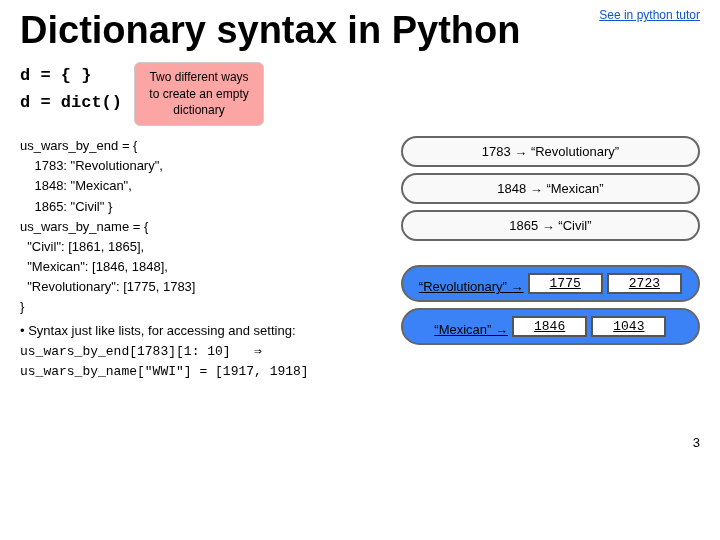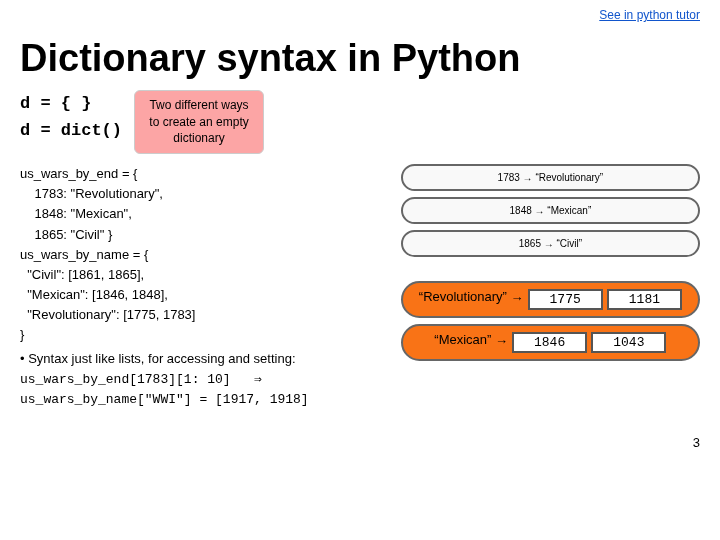--- a/index.html
+++ b/index.html
@@ -25,21 +25,20 @@
       right: 20px;
       font-size: 12px;
       color: #1155cc;
       text-decoration: underline;
     }
 
     .page-title {
       font-size: 38px;
       font-weight: bold;
       color: #000;
-      margin-top: 28px;
       margin-bottom: 10px;
       line-height: 1.1;
     }
 
     .top-section {
       display: flex;
       align-items: flex-start;
       margin-bottom: 10px;
     }
 
@@ -82,40 +81,41 @@
       display: flex;
       flex-direction: column;
       gap: 6px;
       min-width: 220px;
     }
 
     .oval-box {
       border: 2px solid #666;
       border-radius: 30px;
       padding: 6px 16px;
-      font-size: 10px;
+      font-size: 13px;
       text-align: center;
       background: #f9f9f9;
       color: #000;
       white-space: nowrap;
     }
 
     .oval-box-bottom {
       border: 2px solid #666;
       border-radius: 30px;
       padding: 6px 16px;
       font-size: 13px;
       text-align: center;
-      background: #f97316;
+      background: #3b82f6;
       color: #000;
       white-space: nowrap;
       display: flex;
-      align-items: flex-start;
+      align-items: flex-end;
       justify-content: center;
       gap: 4px;
+      text-decoration: underline;
     }
 
     .year-box {
       border: 2px solid #555;
       padding: 1px 20px;
       font-size: 13px;
       background: #fff;
       font-family: 'Courier New', Courier, monospace;
     }
 
@@ -177,21 +177,21 @@
 
       <div class="oval-box">1783 → “Revolutionary”</div>
       <div class="oval-box">1848 → “Mexican”</div>
       <div class="oval-box">1865 → “Civil”</div>
 
       <div style="height:12px;"></div>
 
       <div class="oval-box-bottom">
         <span>“Revolutionary” →</span>
         <span class="year-box">1775</span>
-        <span class="year-box">1181</span>
+        <span class="year-box">2723</span>
       </div>
       <div class="oval-box-bottom">
         <span>“Mexican” →</span>
         <span class="year-box">1846</span>
         <span class="year-box">1043</span>
       </div>
 
     </div>
   </div>
 

